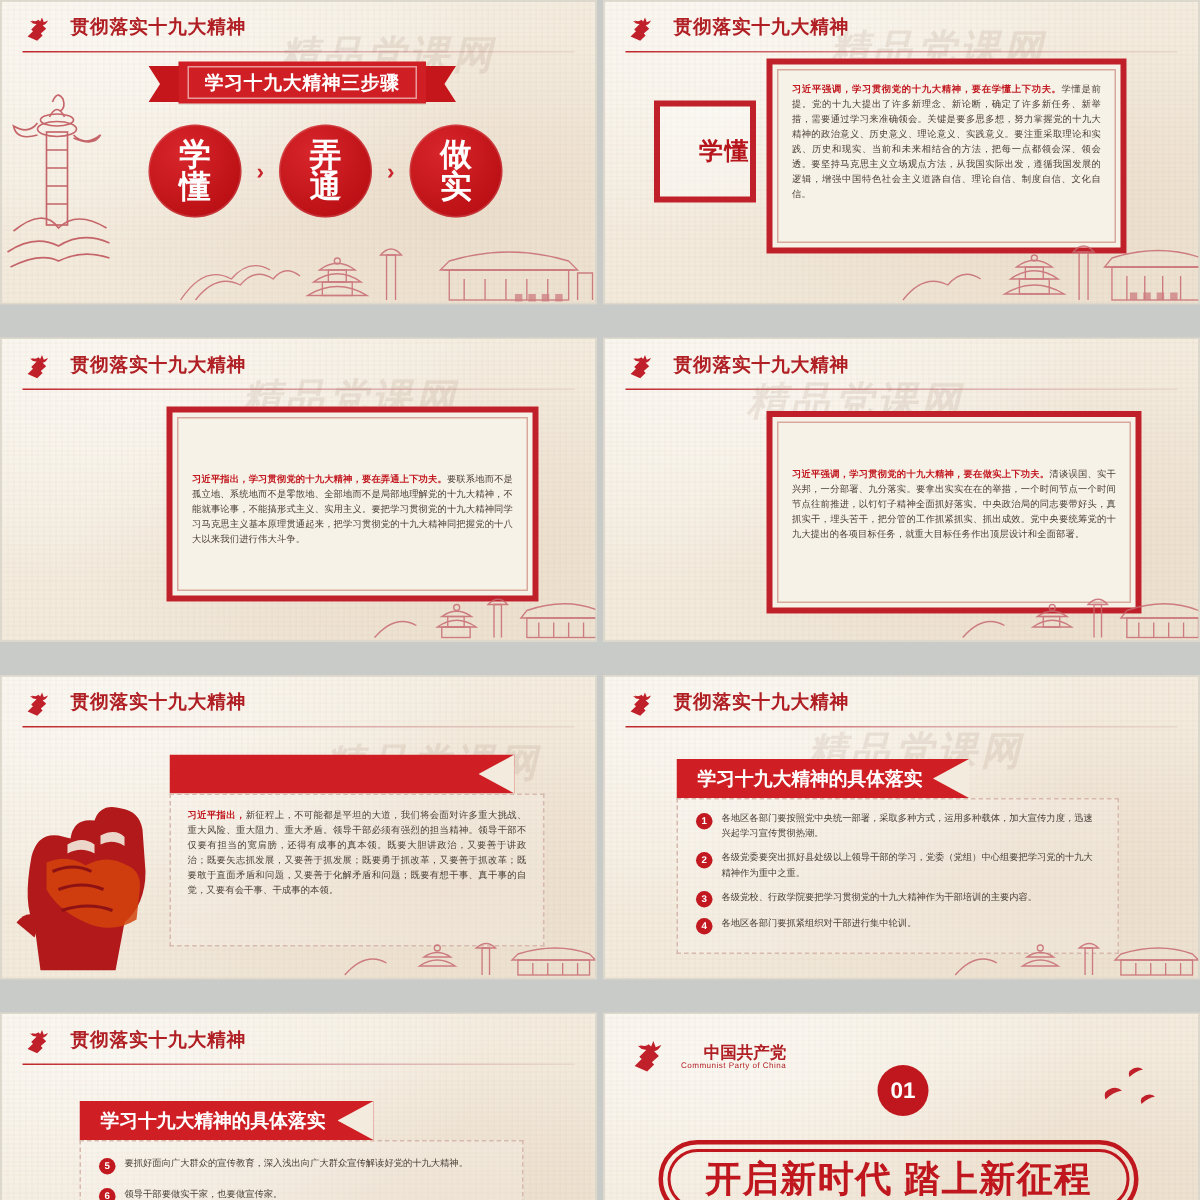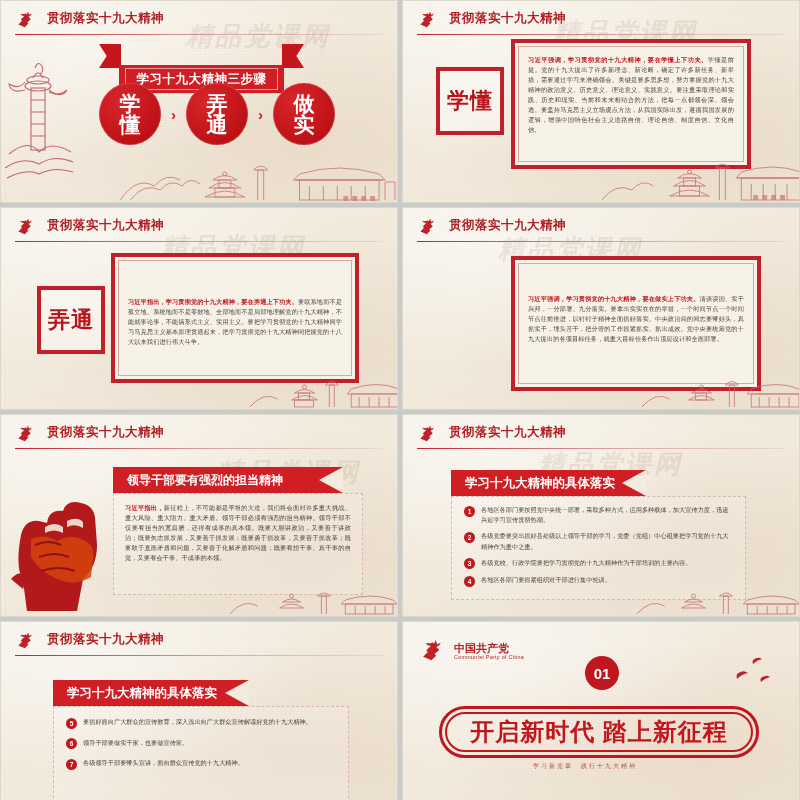--- a/index.html
+++ b/index.html
@@ -7,21 +7,21 @@
     width: 800px; height: 800px;
     background: #c9cbc8;
     font-family: "Liberation Sans", "DejaVu Sans", sans-serif;
     overflow: hidden;
   }
   .deck {
     width: 800px; height: 800px;
     display: grid;
     grid-template-columns: 398px 398px;
     grid-template-rows: 203px 203px 203px 191px;
-    gap: 4px 4px;
+    gap: 22px 4px;
     background: #c9cbc8;
   }
   .slide {
     position: relative;
     overflow: hidden;
     background:
       radial-gradient(ellipse at 20% 15%, rgba(255,255,255,.55), rgba(255,255,255,0) 55%),
       radial-gradient(ellipse at 75% 70%, rgba(224,200,178,.35), rgba(255,255,255,0) 60%),
       linear-gradient(160deg, #f6f1e6 0%, #f3ebdd 45%, #efe6d6 100%);
     border: 1px solid #ddd8cc;
@@ -56,21 +56,20 @@
     position:absolute; font-size:26px; color:rgba(160,130,110,.16);
     font-weight:bold; letter-spacing:3px; pointer-events:none; user-select:none;font-style:italic;
   }
 
   
   .ribbon-wrap { position:absolute; }
   .ribbon {
     position:relative; background:#cf1f24; color:#fff;
     font-weight:bold; display:flex; align-items:center; justify-content:center;
     box-shadow: 0 1px 0 rgba(0,0,0,.08);
-    margin-top: 24px;
   }
   .ribbon .inner-line {
     position:absolute; inset:3px 6px; border:1px solid rgba(255,255,255,.55);
     pointer-events:none;
   }
   .ribbon-tail-l, .ribbon-tail-r {
     position:absolute; top:3px; width:22px; height:24px; background:#c5161c;
   }
   .ribbon-tail-l { left:-20px; clip-path: polygon(0 0, 100% 0, 100% 100%, 0 100%, 35% 50%); }
   .ribbon-tail-r { right:-20px; clip-path: polygon(0 0, 100% 0, 65% 50%, 100% 100%, 0 100%); }
@@ -82,22 +81,22 @@
     color:#fff; display:flex; flex-direction:column; align-items:center; justify-content:center;
     font-weight:bold; font-size:21px; line-height:1.0; letter-spacing:0;
     box-shadow: inset 0 0 0 1px rgba(255,255,255,.15);
   }
   .chev { color:#c9222a; font-size:15px; font-weight:bold; }
 
   
   .lbl-box {
     position:absolute; width:68px; height:68px;
     border:4px solid #c0202a; background:rgba(255,255,255,.35);
-    display:flex; align-items:center; justify-content:center;
-    color:#b7151c; font-weight:bold; font-size:22px; letter-spacing:1px;
+    display:flex; align-items:center; justify-content:flex-end;
+    color:#b7151c; font-weight:bold; font-size:16px; letter-spacing:1px;
   }
 
   
   .frame {
     position:absolute; border:4px solid #c0202a;
     background:#f7f2e8; padding:3px;
   }
   .frame-in { border:1px solid #d9a89c; height:100%; padding:8px 9px; }
   .body-txt {
     font-size:6.2px; line-height:1.62; color:#4a4038; text-align:justify;
@@ -301,23 +300,20 @@
       <svg class="emblem" viewBox="0 0 100 100">
         <path d="M12 72 L30 54 L24 48 L44 28 Q30 26 26 18 Q40 24 48 16 L54 22 L60 8 L66 24 L80 18 Q74 32 62 34 L74 46 L56 62 L62 68 L44 86 Z" fill="#c0202a"></path>
         <path d="M20 20 Q46 20 62 44 Q50 30 30 28 Z" fill="#c0202a"></path>
       </svg>
       <div class="htitle">贯彻落实十九大精神</div>
       <div class="hrule"></div>
     </div>
 
     <div class="watermark" style="left:160px; top:22px;">精品党课网</div>
 
-    <div class="lbl-box" style="left:36px; top:78px;">
-      <span>弄通</span>
-    </div>
 
     <div class="frame" style="left:110px; top:45px; width:248px; height:130px;">
       <div class="frame-in">
         <div class="body-txt" style="padding-top:28px">
           <b>习近平指出，学习贯彻党的十九大精神，要在弄通上下功夫。</b><span>要联系地而不是孤立地、系统地而不是零散地、全部地而不是局部地理解党的十九大精神，不能就事论事，不能搞形式主义、实用主义。要把学习贯彻党的十九大精神同学习马克思主义基本原理贯通起来，把学习贯彻党的十九大精神同把握党的十八大以来我们进行伟大斗争。</span>
         </div>
       </div>
     </div>
 
     <div class="skyline">
@@ -399,21 +395,20 @@
       </g>
       <g fill="none" stroke="#8e1114" stroke-width="2">
         <path d="M30 52 q14 -6 26 0"></path>
         <path d="M34 64 q16 -6 30 0"></path>
         <path d="M36 78 q18 -6 34 0"></path>
       </g>
       <path d="M6 86 q8 -10 16 -2 l-4 12 z" fill="#b2191b"></path>
     </svg>
 
     <div class="banner" style="left:112px; top:52px; width:230px; height:26px; font-size:12px;">
-      <span>领导干部要有强烈的担当精神</span>
       <div class="notch"></div>
       <div class="fold"></div>
     </div>
 
     <div class="dotted-panel" style="left:112px; top:78px; width:250px; height:102px;">
       <div class="body-txt" style="padding:9px 11px;">
         <b>习近平指出，</b><span>新征程上，不可能都是平坦的大道，我们将会面对许多重大挑战、重大风险、重大阻力、重大矛盾。领导干部必须有强烈的担当精神。领导干部不仅要有担当的宽肩膀，还得有成事的真本领。既要大胆讲政治，又要善于讲政治；既要矢志抓发展，又要善于抓发展；既要勇于抓改革，又要善于抓改革；既要敢于直面矛盾和问题，又要善于化解矛盾和问题；既要有想干事、真干事的自觉，又要有会干事、干成事的本领。</span>
       </div>
     </div>
 
@@ -518,21 +513,21 @@
         </div>
         <div class="nrow">
           <div class="nbadge">7</div>
           <div class="ntxt">各级领导干部要带头宣讲，面向群众宣传党的十九大精神。</div>
         </div>
       </div>
     </div>
   </div>
 
   <div class="slide">
-    <div class="cpc-logo" style="left:16px; top:16px;">
+    <div class="cpc-logo" style="left:16px; top:16px;text-align:right;">
       <svg style="width:28px;height:26px" viewBox="0 0 100 100">
         <path d="M12 72 L30 54 L24 48 L44 28 Q30 26 26 18 Q40 24 48 16 L54 22 L60 8 L66 24 L80 18 Q74 32 62 34 L74 46 L56 62 L62 68 L44 86 Z" fill="#c0202a"></path>
         <path d="M20 20 Q46 20 62 44 Q50 30 30 28 Z" fill="#c0202a"></path>
       </svg>
       <div>
         <div class="cn">中国共产党</div>
         <div class="en">Communist Party of China</div>
       </div>
     </div>
 

